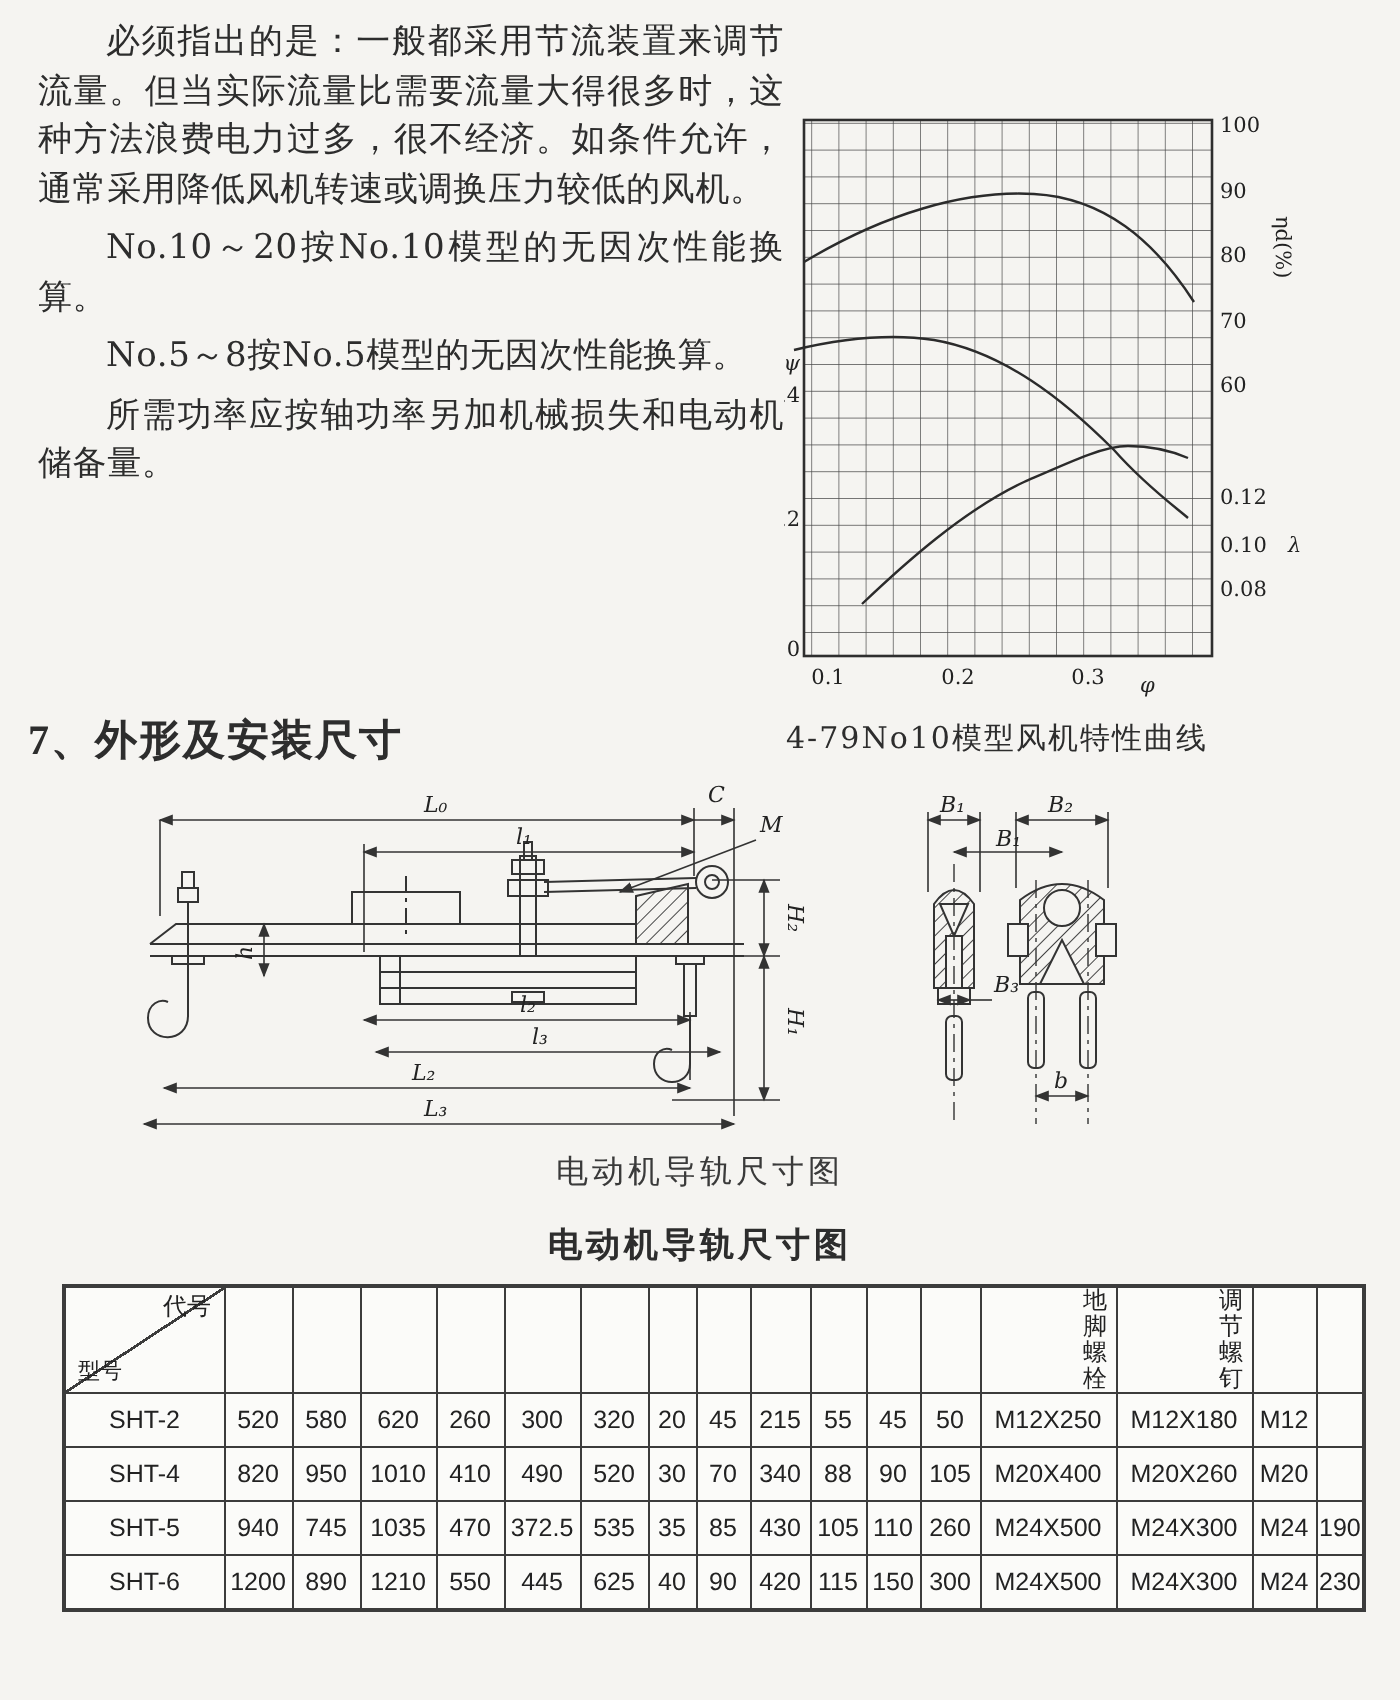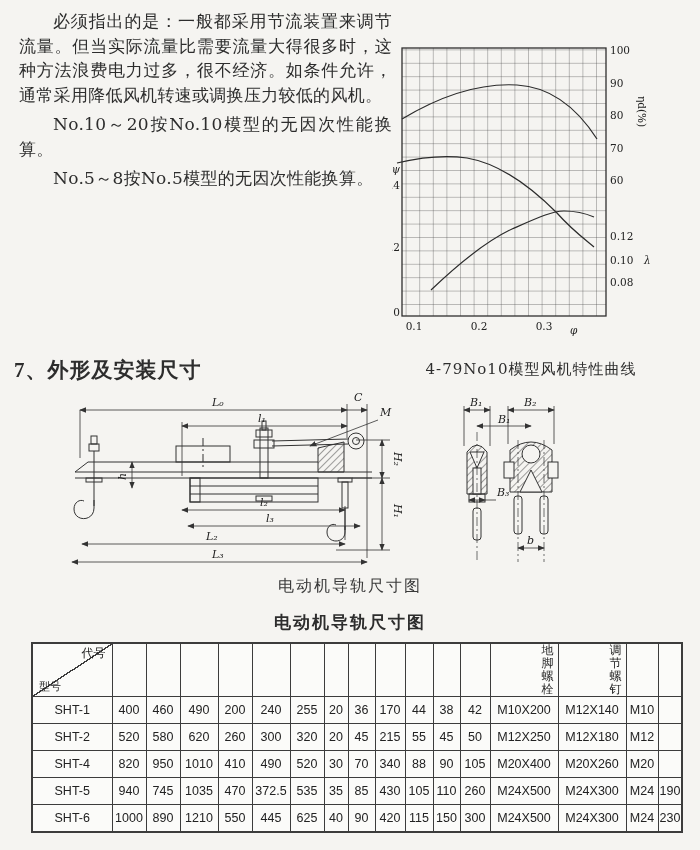--- a/index.html
+++ b/index.html
@@ -7,22 +7,22 @@
        font-family:"DejaVu Serif", serif;color:#2d2d2d;overflow:hidden;}
   .abs{position:absolute;}
   
   #intro{left:14px;top:4px;width:383px;font-size:17px;line-height:24.5px;
          text-align:justify;letter-spacing:.3px;}
   #intro p{margin:5px;text-indent:2em;}
   
   #section-heading{left:14px;top:356px;font-size:21px;font-weight:bold;
         font-family:Liberation Serif, serif;letter-spacing:1px;}
   
-  #chart{left:392px;top:36px;}
-  #chart-caption{left:393px;top:360px;width:276px;text-align:center;font-size:15px;letter-spacing:1px;}
+  #chart{left:392px;top:48px;}
+  #chart-caption{left:393px;top:360px;width:276px;font-size:15px;letter-spacing:1px;}
   svg text{font-family:"DejaVu Serif", serif;fill:#222;}
   
   #figure-caption{left:0;top:576px;width:700px;text-align:center;font-size:16px;letter-spacing:2px;color:#3a3a3a;}
   #table-title{left:0;top:611px;width:700px;text-align:center;font-size:17px;font-weight:bold;
        font-family:"Liberation Sans", sans-serif;letter-spacing:2px;}
   
   #dim-table{left:31px;top:642px;width:640px;border-collapse:collapse;table-layout:fixed;
        font-family:"Liberation Sans", sans-serif;font-size:12px;background:#fbfbf9;}
   #dim-table th,#dim-table td{border:1px solid #3c3c3c;text-align:center;vertical-align:middle;
        padding:0 1px;overflow:hidden;white-space:pre-line;font-weight:normal;color:#222;}
@@ -35,20 +35,21 @@
   th.corner .c-top{position:absolute;top:3px;right:6px;font-size:12px;}
   th.corner .c-bot{position:absolute;bottom:3px;left:6px;font-size:11px;}
 </style>
 </head>
 <body>
 
 <div id="intro" class="abs">
   <p>必须指出的是：一般都采用节流装置来调节流量。但当实际流量比需要流量大得很多时，这种方法浪费电力过多，很不经济。如条件允许，通常采用降低风机转速或调换压力较低的风机。</p>
   <p>No.10～20按No.10模型的无因次性能换算。</p>
   <p>No.5～8按No.5模型的无因次性能换算。</p>
+  <p>所需功率应按轴功率另加机械损失和电动机储备量。</p>
 </div>
 
 <div id="chart" class="abs">
   <svg width="307" height="302" viewBox="0 0 307 302">
     <defs>
       <pattern id="g" width="13.6" height="13.4" patternUnits="userSpaceOnUse">
         <path d="M13.6 0 H0 V13.4" fill="none" stroke="#4a4a4a" stroke-width="0.7"></path>
       </pattern>
     </defs>
     <rect x="10" y="12" width="204" height="268" fill="url(#g)" stroke="#2e2e2e" stroke-width="1.3"></rect>
@@ -262,39 +263,20 @@
         <th>B₂</th>
         <th>地脚螺栓</th>
         <th>调节螺钉</th>
         <th>螺栓
 M</th>
         <th>b</th>
       </tr>
   </thead>
   <tbody>
       <tr>
-        <td>SHT-1</td>
-        <td>400</td>
-        <td>460</td>
-        <td>490</td>
-        <td>200</td>
-        <td>240</td>
-        <td>255</td>
-        <td>20</td>
-        <td>36</td>
-        <td>170</td>
-        <td>44</td>
-        <td>38</td>
-        <td>42</td>
-        <td>M10X200</td>
-        <td>M12X140</td>
-        <td>M10</td>
-        <td></td>
-      </tr>
-      <tr>
         <td>SHT-2</td>
         <td>520</td>
         <td>580</td>
         <td>620</td>
         <td>260</td>
         <td>300</td>
         <td>320</td>
         <td>20</td>
         <td>45</td>
         <td>215</td>
@@ -339,21 +321,21 @@
         <td>105</td>
         <td>110</td>
         <td>260</td>
         <td>M24X500</td>
         <td>M24X300</td>
         <td>M24</td>
         <td>190</td>
       </tr>
       <tr>
         <td>SHT-6</td>
-        <td>1000</td>
+        <td>1200</td>
         <td>890</td>
         <td>1210</td>
         <td>550</td>
         <td>445</td>
         <td>625</td>
         <td>40</td>
         <td>90</td>
         <td>420</td>
         <td>115</td>
         <td>150</td>

